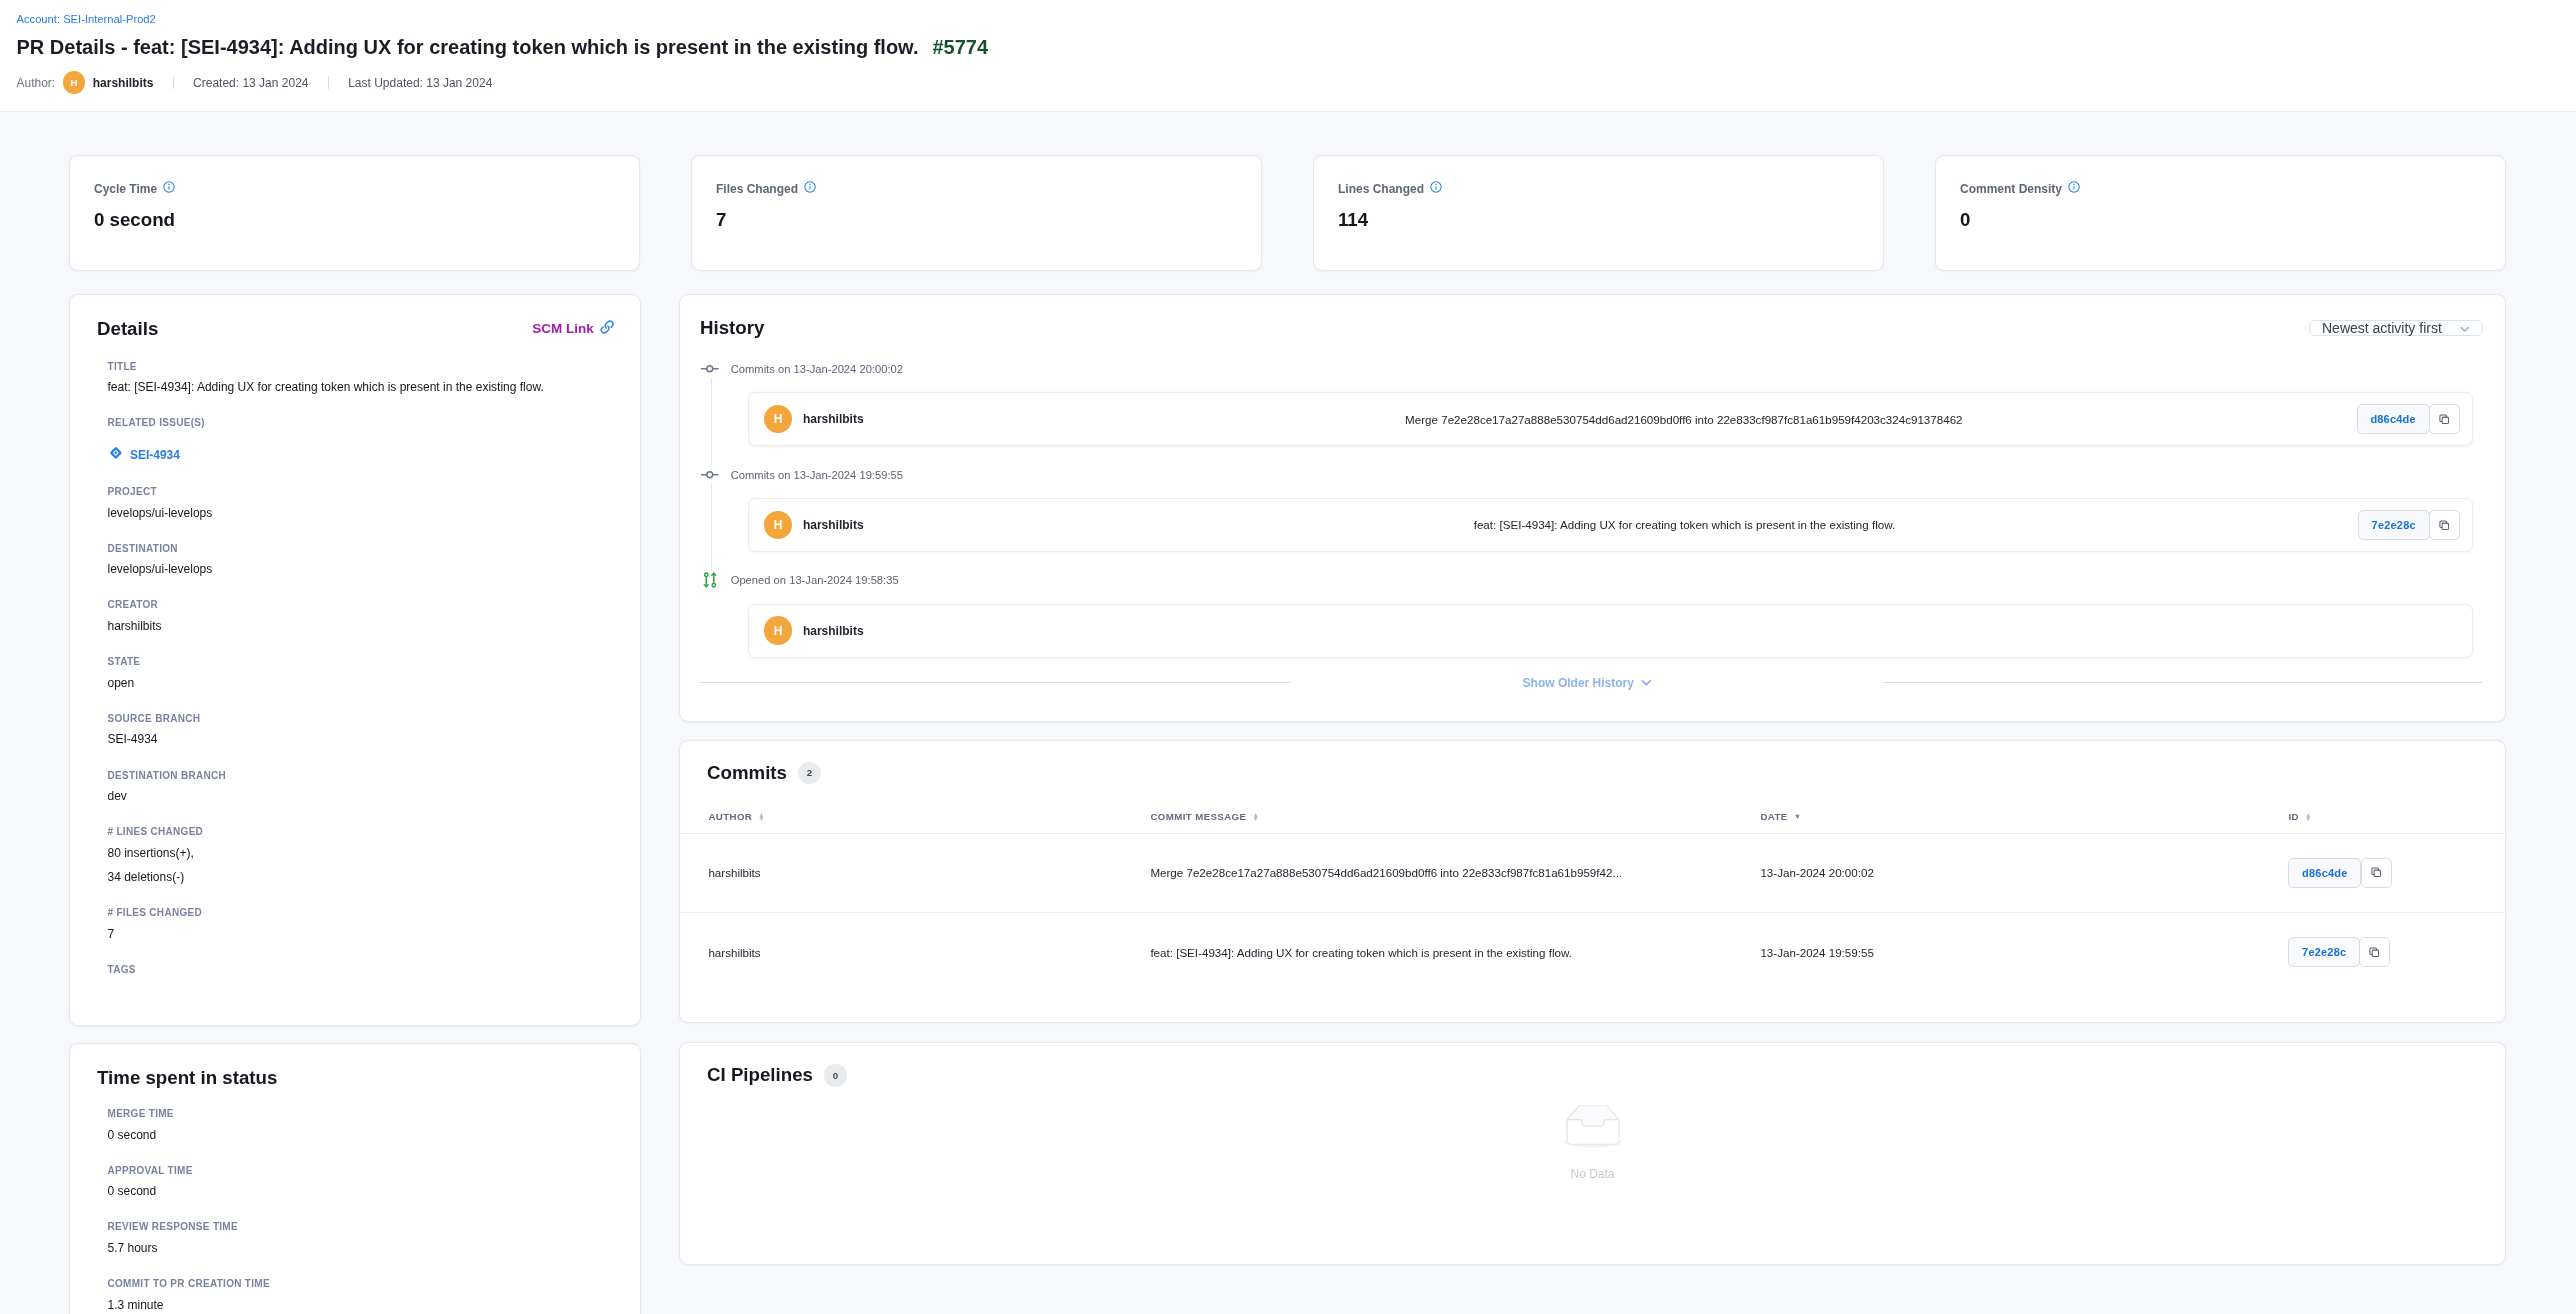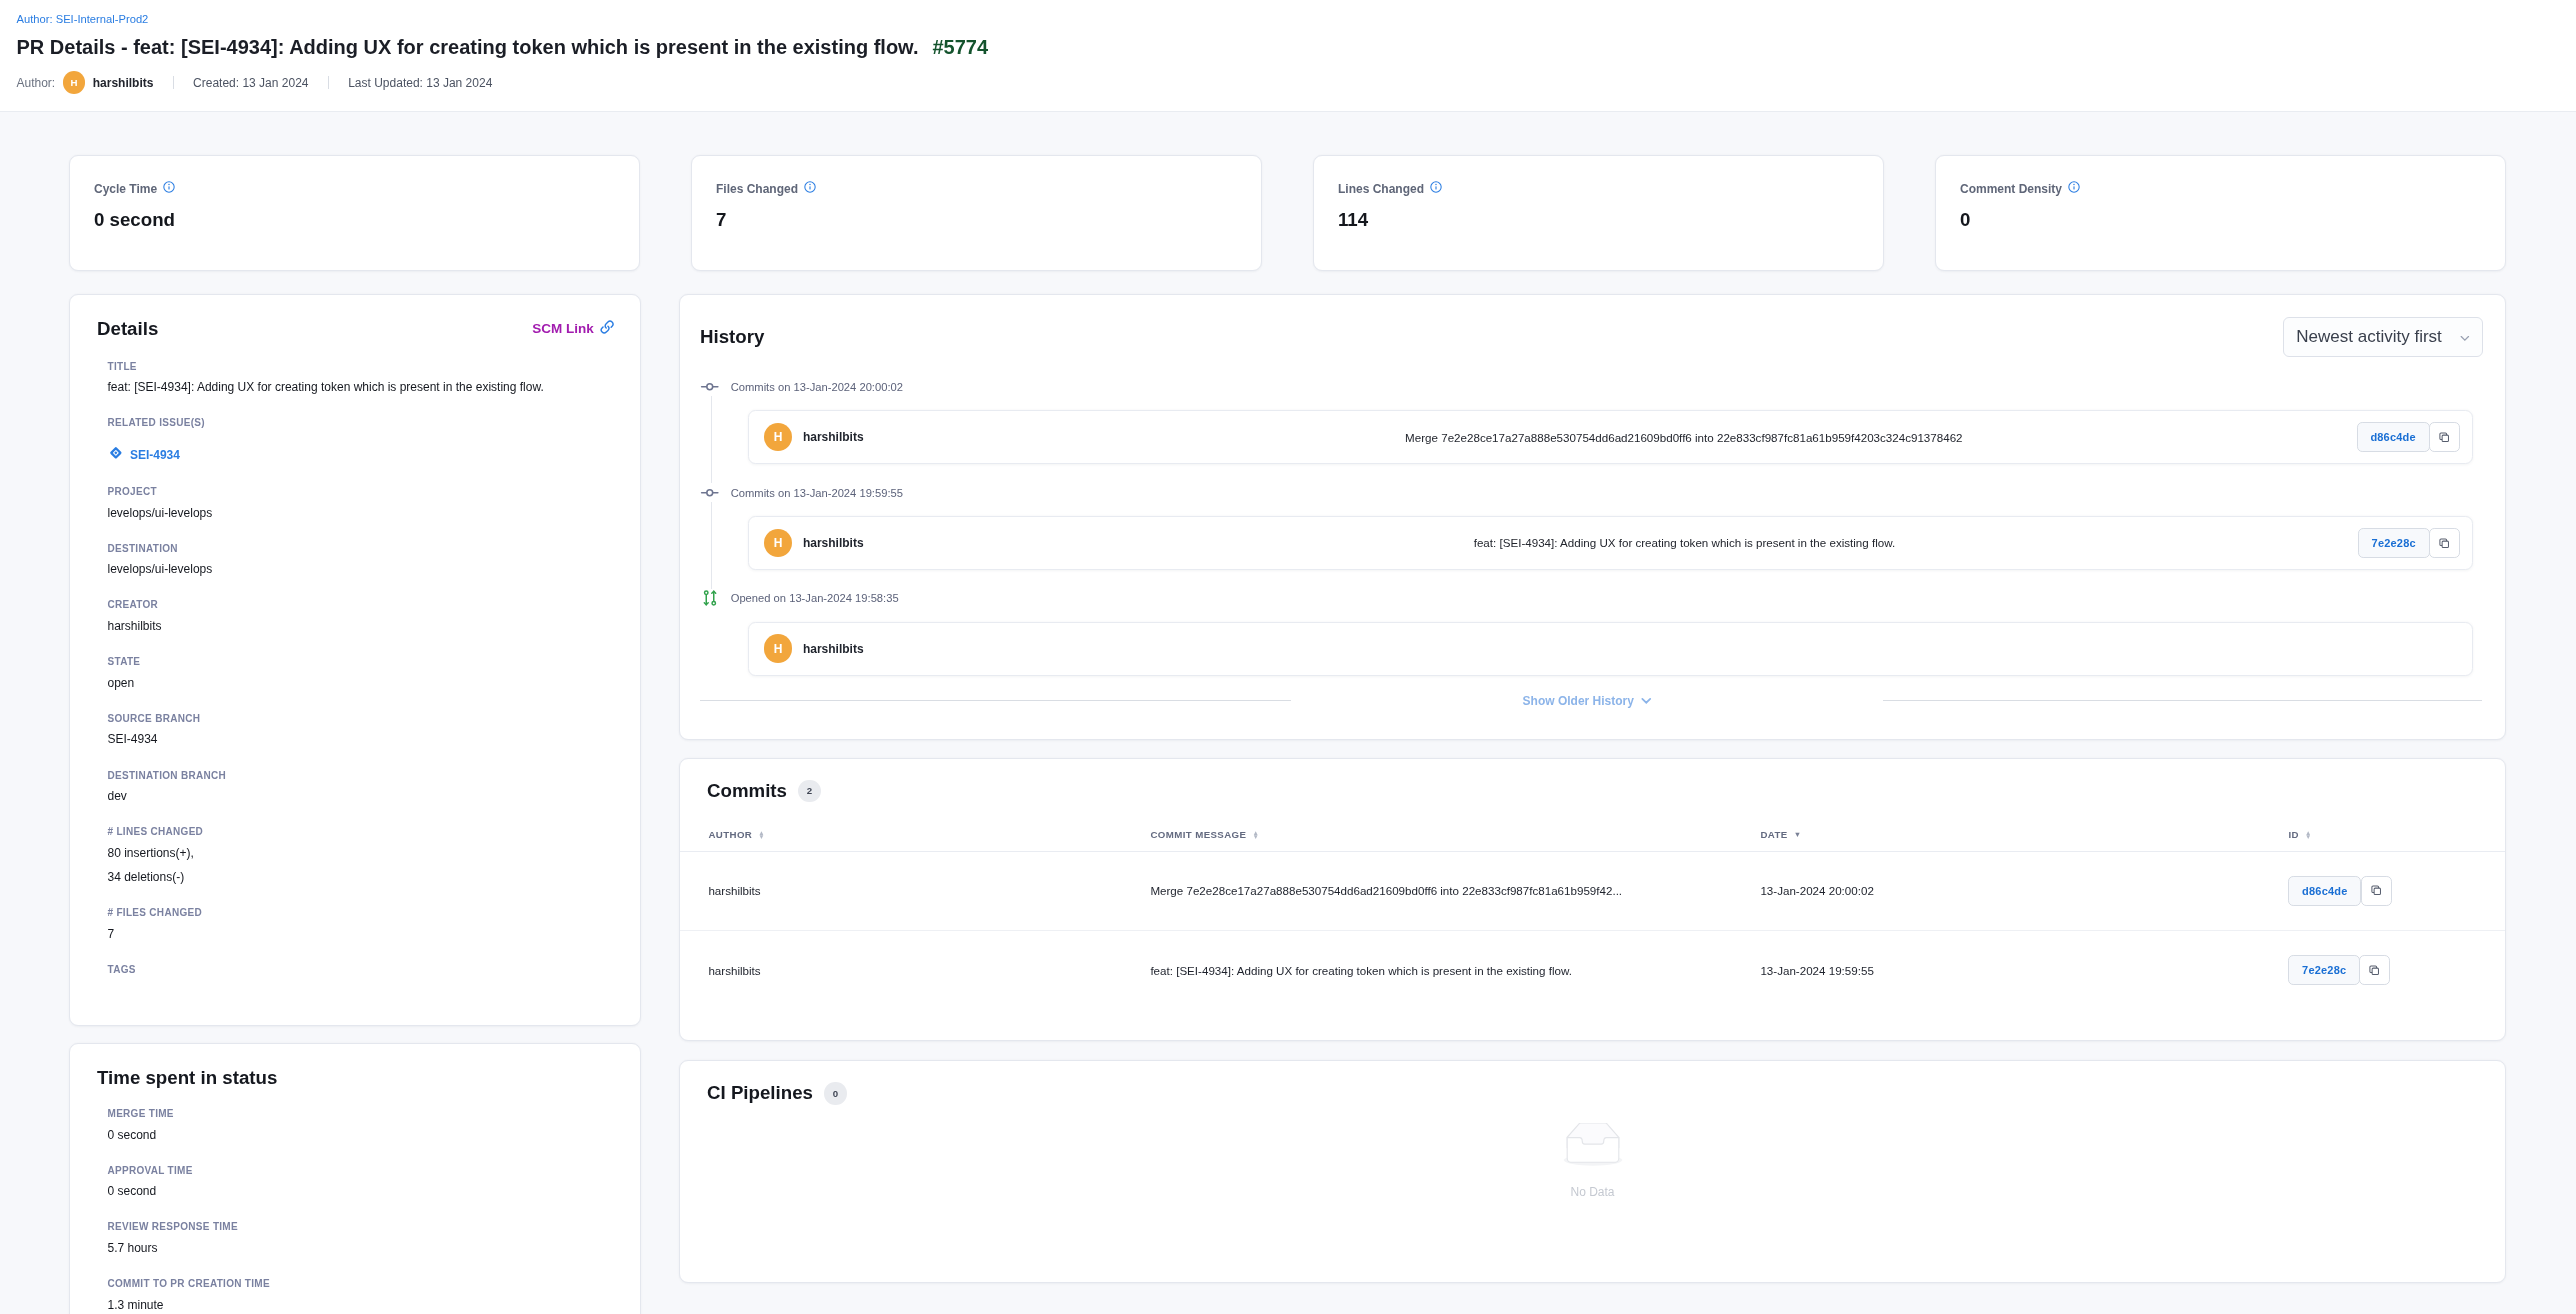--- a/index.html
+++ b/index.html
@@ -52,21 +52,21 @@
   .issue-row { display: inline-flex; align-items: center; gap: 6.7px; margin-top: 9.7px; cursor: pointer; }
   .issue-link { color: #2a7de2; font-weight: 700; font-size: 12px; }
   .line2 { margin-top: 8.2px; }
   .time-panel { margin-top: 17px; padding: 23px 25.4px 31px 27px; }
   .time-panel .fields { margin-top: 18.7px; }
   
   .history-panel { padding: 22.5px 22.5px 31px 20px; }
   .hist-head { display: flex; justify-content: space-between; align-items: center; }
   .sort-select {
     display: flex; align-items: center; gap: 18px; border: 0.7px solid #dde1e9; border-radius: 6px;
-    background: #fcfdfe; padding: 0 12px; height: 40px; font-size: 17px; color: #3a404d; cursor: pointer;
+    background: #fcfdfe; padding: 0 12px; height: 16px; font-size: 14px; color: #3a404d; cursor: pointer;
   }
   .timeline { margin-top: 19.5px; }
   .tl-entry-head { display: flex; align-items: center; gap: 11.2px; height: 21px; font-size: 11.2px; color: #5c627a; font-weight: 500; }
   .tl-icon { width: 19.5px; display: flex; justify-content: center; flex: none; }
   .tl-card {
     position: relative; margin: 12.7px 9.7px 18px 48px; border: 0.7px solid #e8ebf1; border-radius: 7.5px;
     box-shadow: 0 0.7px 3px rgba(25,35,60,.05); height: 54px; display: flex; align-items: center;
     padding: 0 12px 0 15px; background: #fff;
   }
   .tl-card.with-line::before {
@@ -107,21 +107,21 @@
   .td-msg { white-space: nowrap; overflow: hidden; padding-right: 22.5px; }
   
   .ci-panel { margin-top: 19.5px; padding: 21px 27px 0; height: 223px; }
   .ci-body { display: flex; flex-direction: column; align-items: center; margin-top: 18px; }
   .no-data { margin-top: 13.5px; font-size: 12px; color: #c5c9d1; }
 </style>
 </head>
 <body>
 
 <header class="page-header">
-  <a class="account-link">Author: SEI-Internal-Prod2</a>
+  <a class="account-link">Account: SEI-Internal-Prod2</a>
   <div class="pr-title">
     <span>PR Details - feat: [SEI-4934]: Adding UX for creating token which is present in the existing flow.</span><span class="pr-number">#5774</span>
   </div>
   <div class="author-row">
     <span class="author-label">Author:</span>
     <span class="avatar sm">H</span>
     <span class="author-name">harshilbits</span>
     <span class="vsep"></span>
     <span>Created: 13 Jan 2024</span>
     <span class="vsep"></span>

